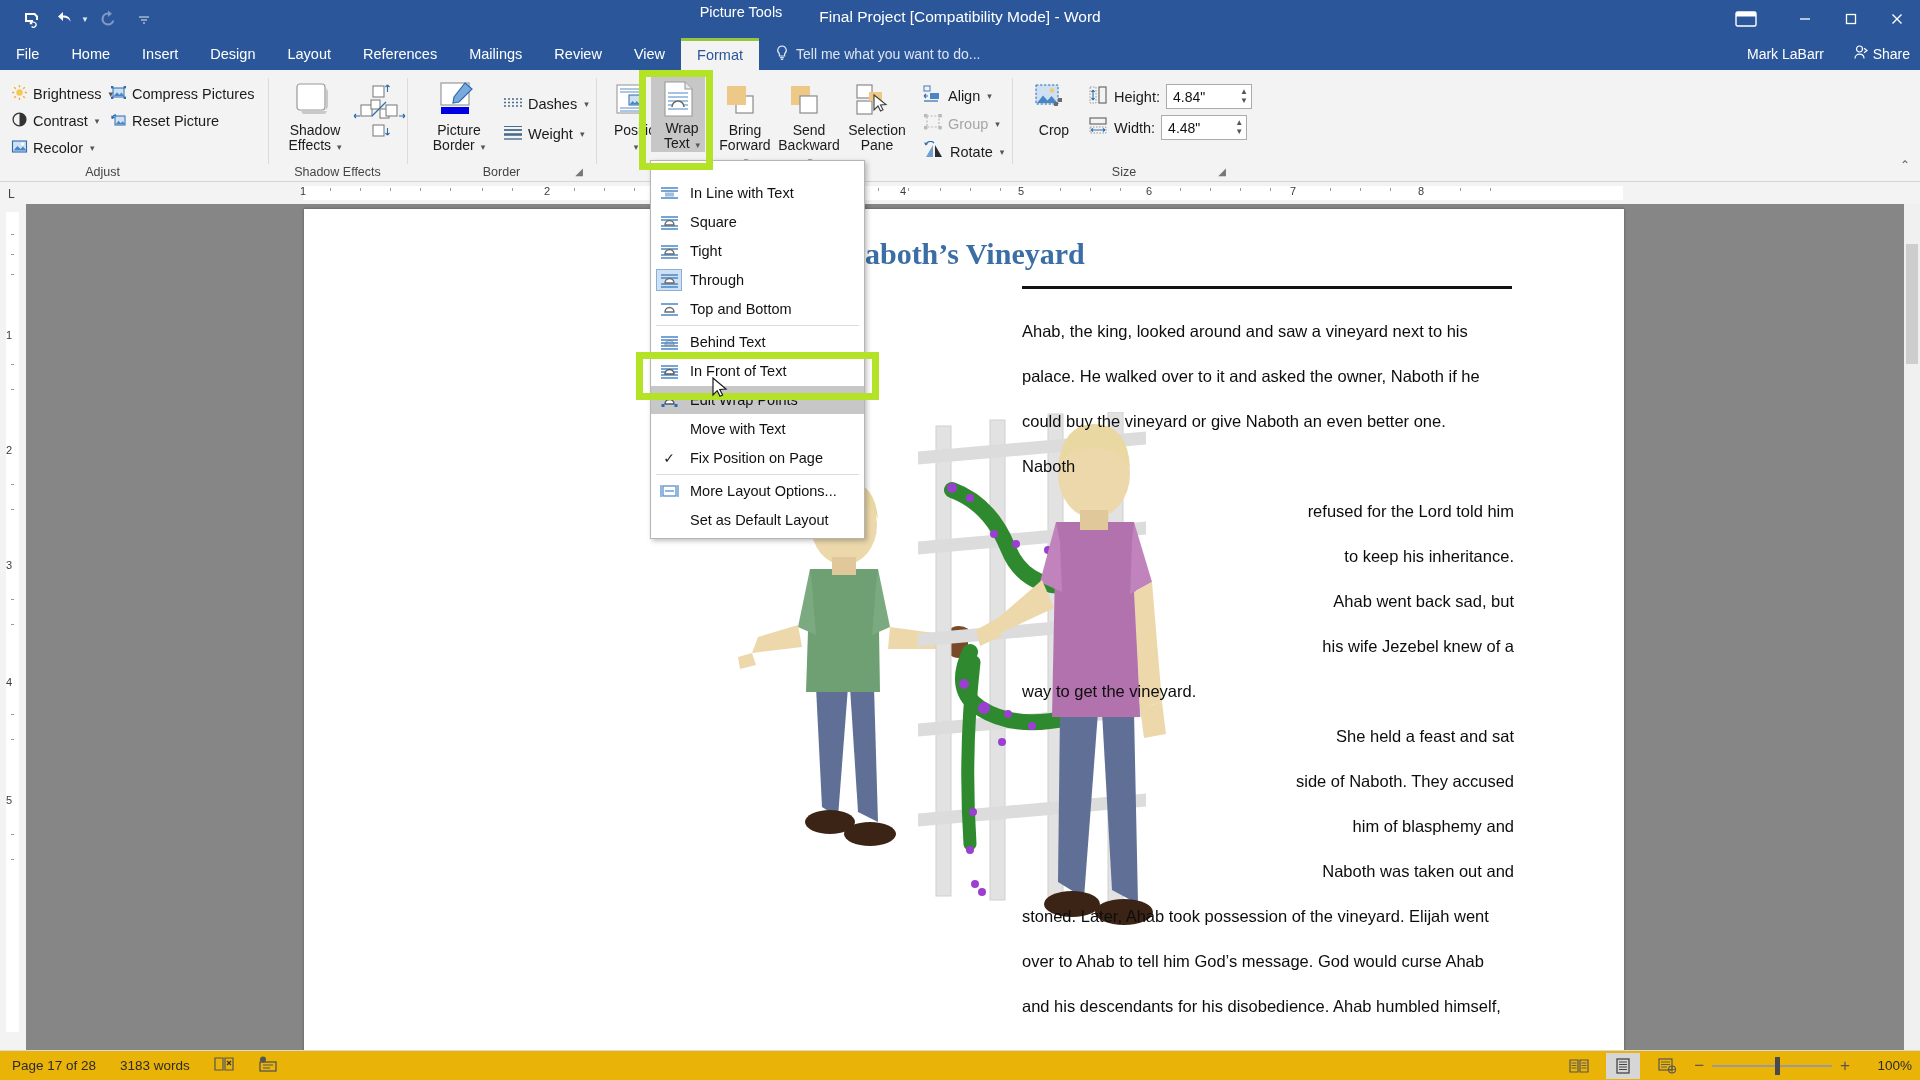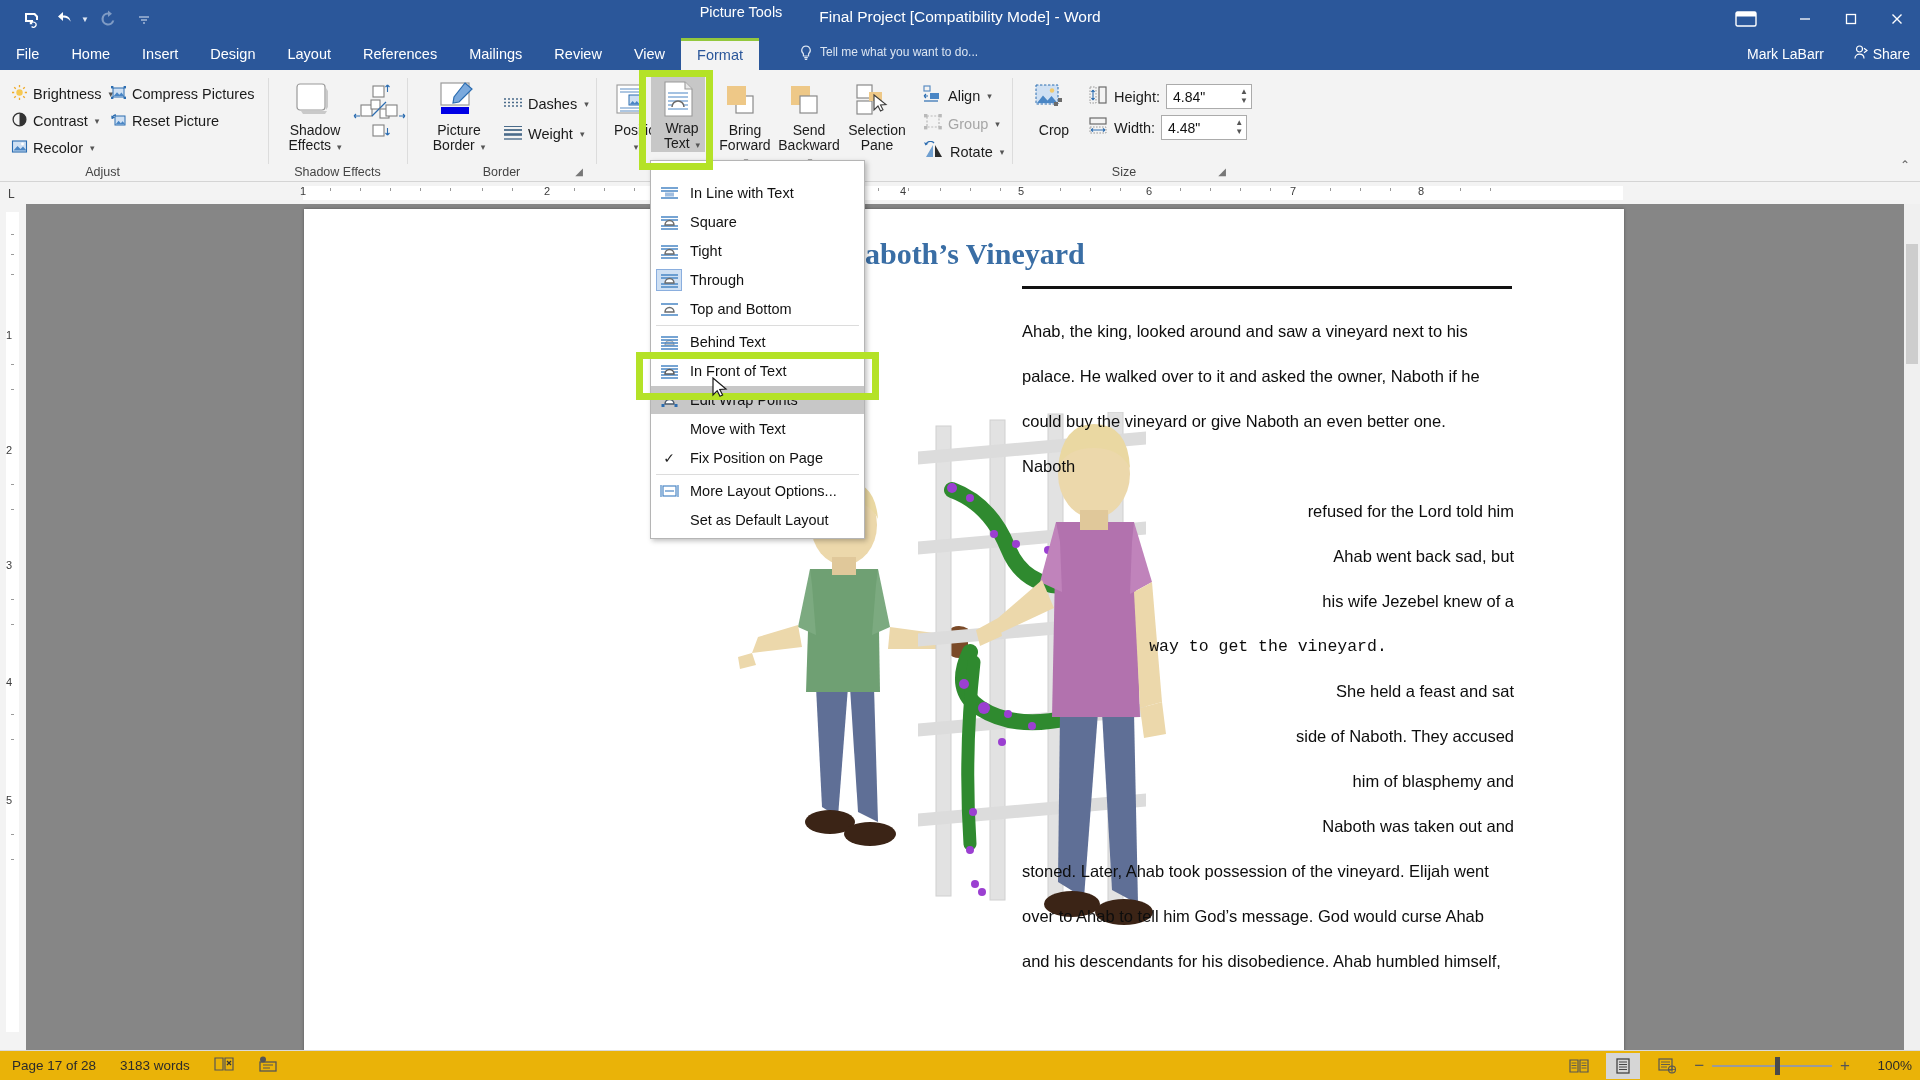--- a/index.html
+++ b/index.html
@@ -39,22 +39,22 @@
     position:absolute; top:38px; left:0; width:1920px; height:32px;
     background:#2b579a; color:#fff;
   }
   .tabs { display:flex; align-items:center; height:32px; font-size:14.5px; }
   .tab { padding:0 16px; height:32px; line-height:32px; white-space:nowrap; color:#fff; }
   .tab.active {
     background:#f3f3f3; color:#2b579a; border-top:3px solid #93c83e;
     line-height:29px; font-weight:normal;
   }
   .tellme {
-    display:flex; align-items:flex-start; gap:7px; padding-left:16px;
-    color:#dbe5f2; font-size:12px;margin-left:24px;
+    display:flex; align-items:center; gap:7px; padding-left:16px;
+    color:#dbe5f2; font-size:14px;
   }
   .tellme .bulb { font-size:13px; }
   .account {
     position:absolute; right:96px; top:0; height:32px; line-height:32px;
     font-size:14px; color:#fff;
   }
   .share {
     position:absolute; right:10px; top:0; height:32px; display:flex; align-items:center; gap:5px;
     font-size:14px; color:#fff;
   }
@@ -753,23 +753,24 @@
 
       <div class="doc-title-h">Naboth’s Vineyard</div>
       <div class="title-rule"></div>
 
       <div class="body-col">
         <span class="bline">Ahab, the king, looked around and saw a vineyard next to his</span>
         <span class="bline">palace. He walked over to it and asked the owner, Naboth if he</span>
         <span class="bline">could buy the vineyard or give Naboth an even better one.</span>
         <span class="bline">Naboth</span>
         <span class="bline" style="text-align:right;">refused for the Lord told him</span>
+        <span class="bline" style="text-align:right;">to keep his inheritance.</span>
         <span class="bline" style="text-align:right;">Ahab went back sad, but</span>
         <span class="bline" style="text-align:right;">his wife Jezebel knew of a</span>
-        <span class="bline" style="text-align:center;font-family:Liberation Mono, monospace;">way to get the vineyard.</span>
+        <span class="bline" style="text-align:left;">way to get the vineyard.</span>
         <span class="bline" style="text-align:right;">She held a feast and sat</span>
         <span class="bline" style="text-align:right;">side of Naboth. They accused</span>
         <span class="bline" style="text-align:right;">him of blasphemy and</span>
         <span class="bline" style="text-align:right;">Naboth was taken out and</span>
         <span class="bline">stoned. Later, Ahab took possession of the vineyard. Elijah went</span>
         <span class="bline">over to Ahab to tell him God’s message. God would curse Ahab</span>
         <span class="bline">and his descendants for his disobedience. Ahab humbled himself,</span>
       </div>
     </div>
   </div>

